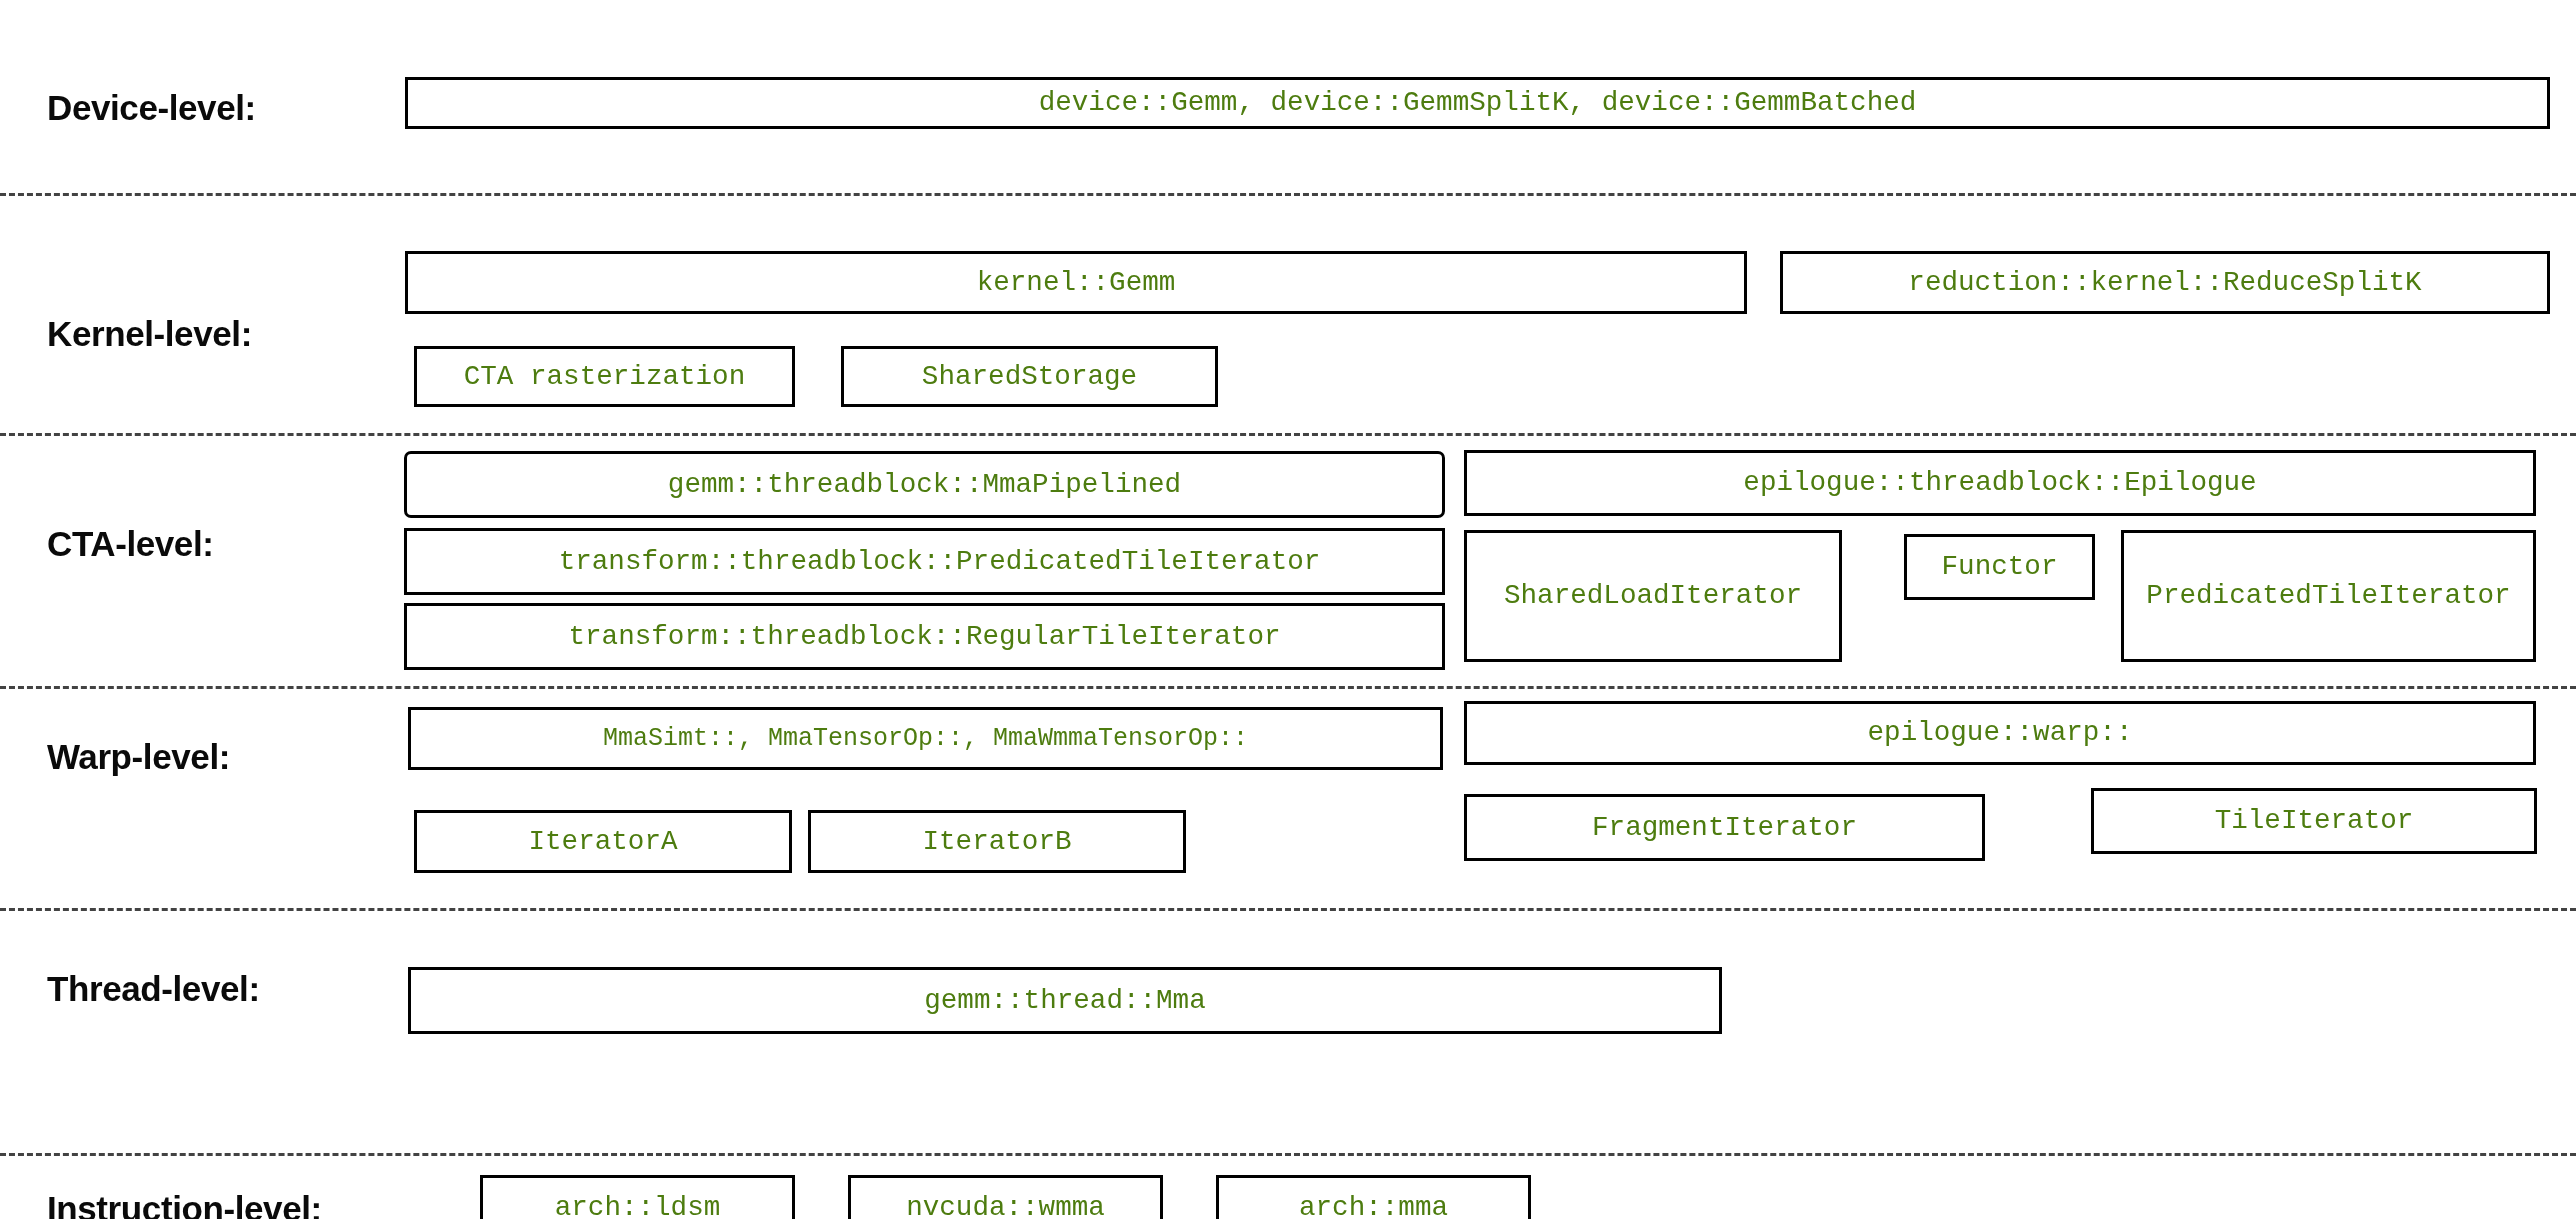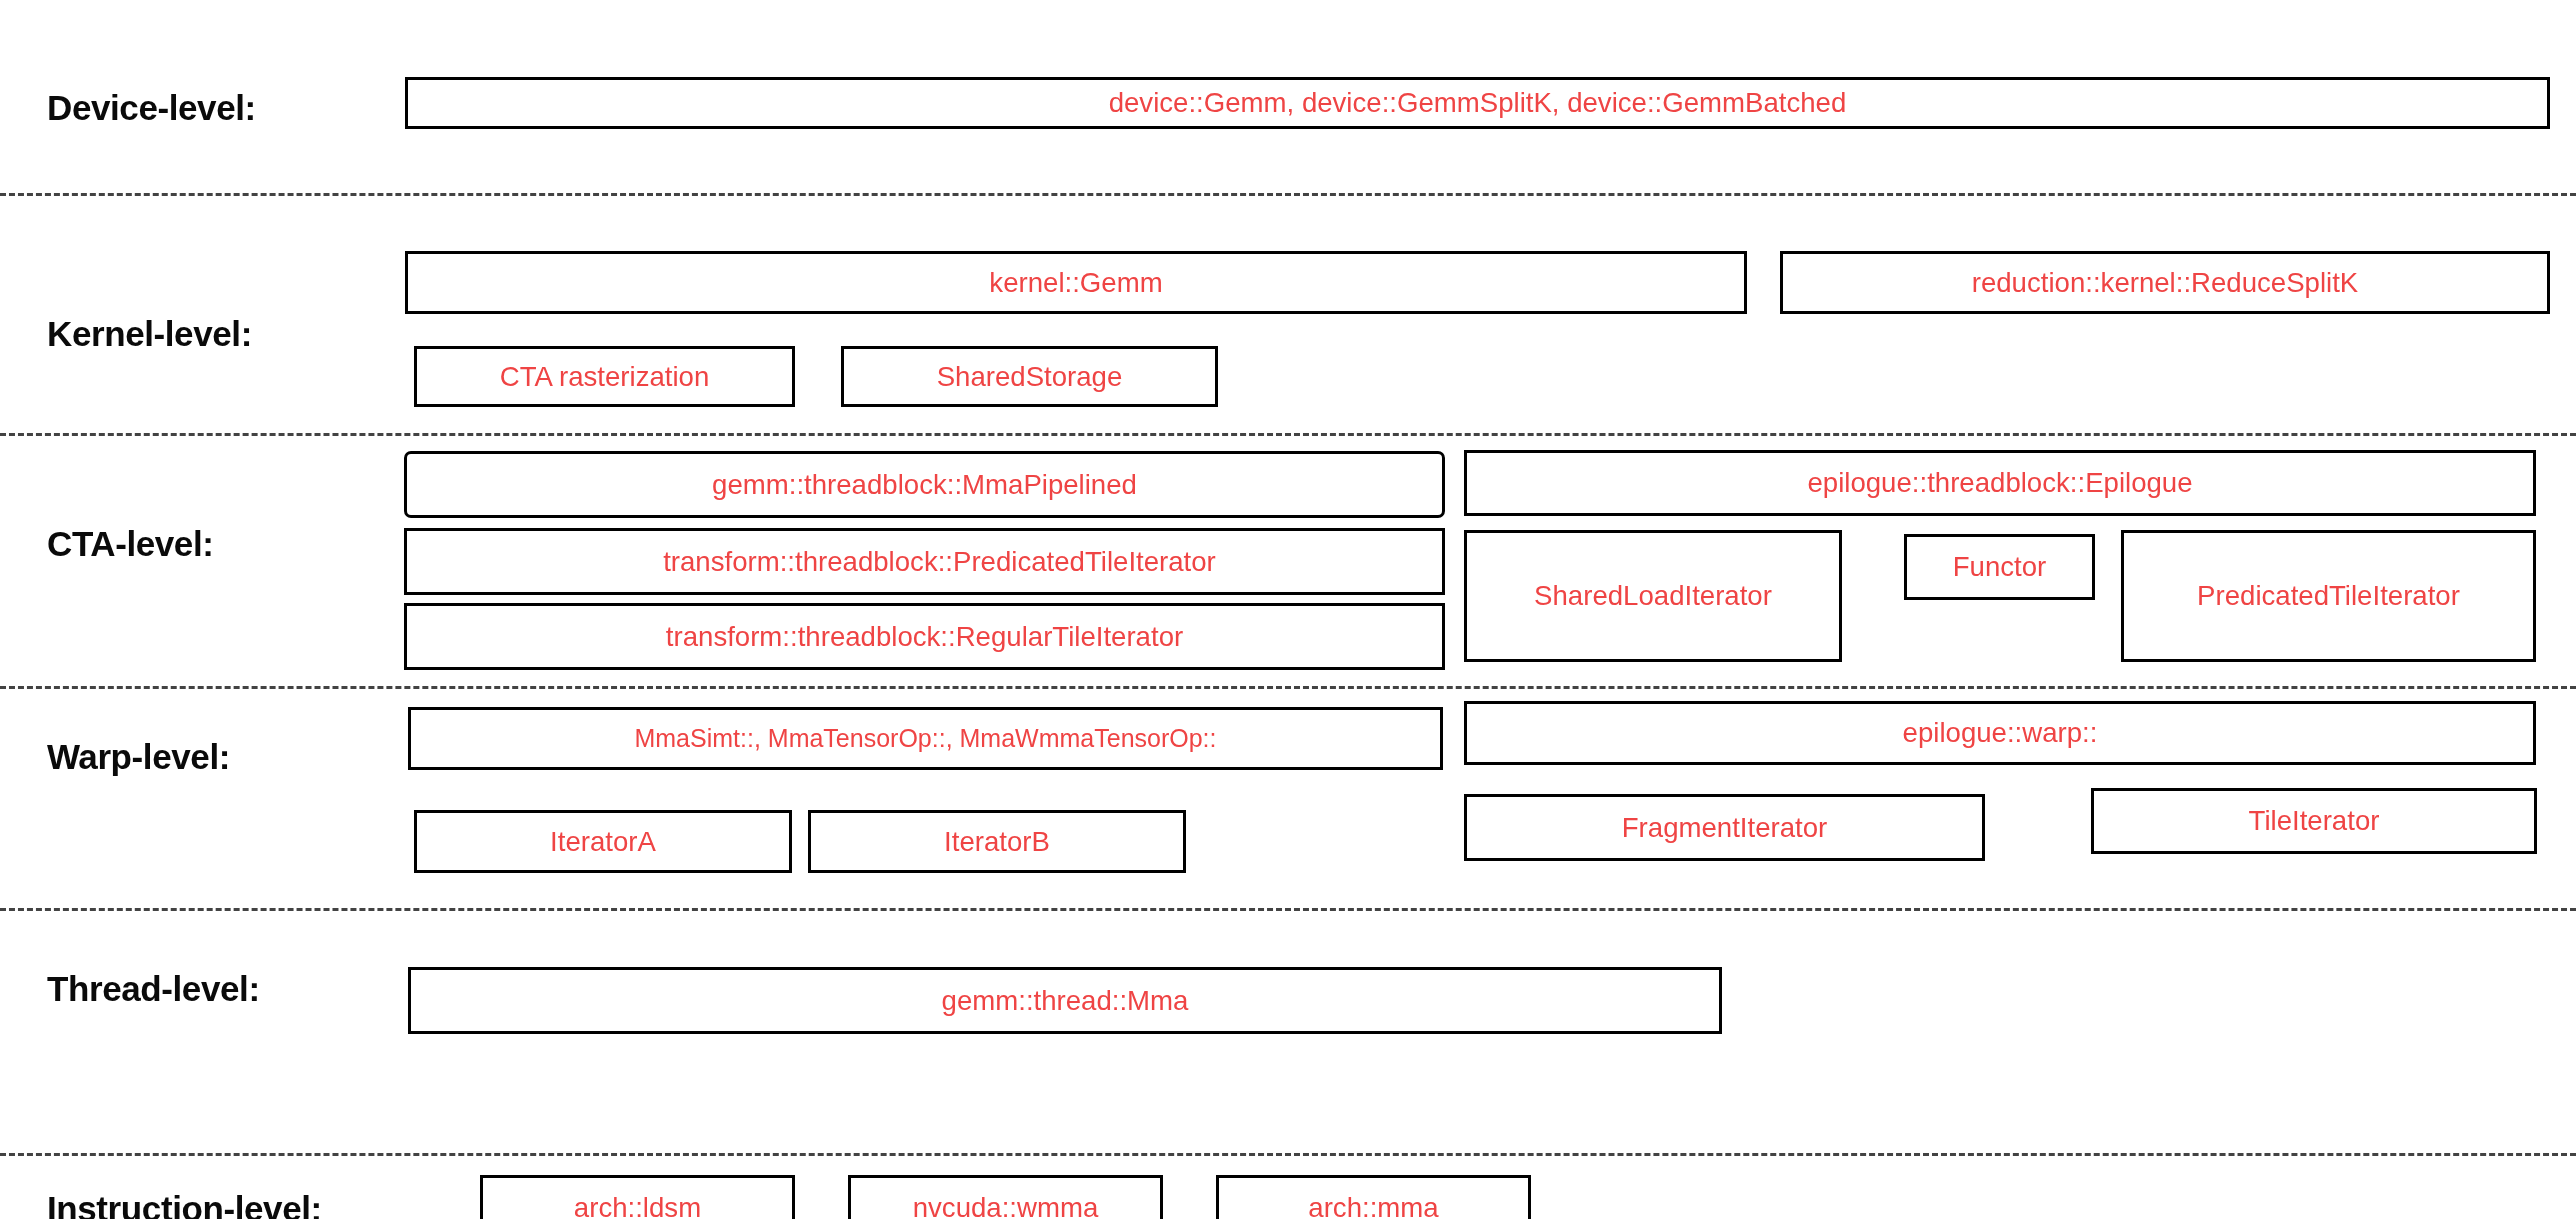--- a/index.html
+++ b/index.html
@@ -27,22 +27,22 @@
     line-height: 1;
   }
   .box {
     position: absolute;
     box-sizing: border-box;
     border: 3.1px solid #000000;
     background: #ffffff;
     display: flex;
     align-items: center;
     justify-content: center;
-    font-family: Liberation Sans, sans-serif;
-    color: #ef4444;
+    font-family: Liberation Mono, monospace;
+    color: #4d7c0f;
     white-space: nowrap;
     overflow: hidden;
   }
   .box span {
     display: block;
     line-height: 1;
   }
   .divider {
     position: absolute;
     left: 0;

